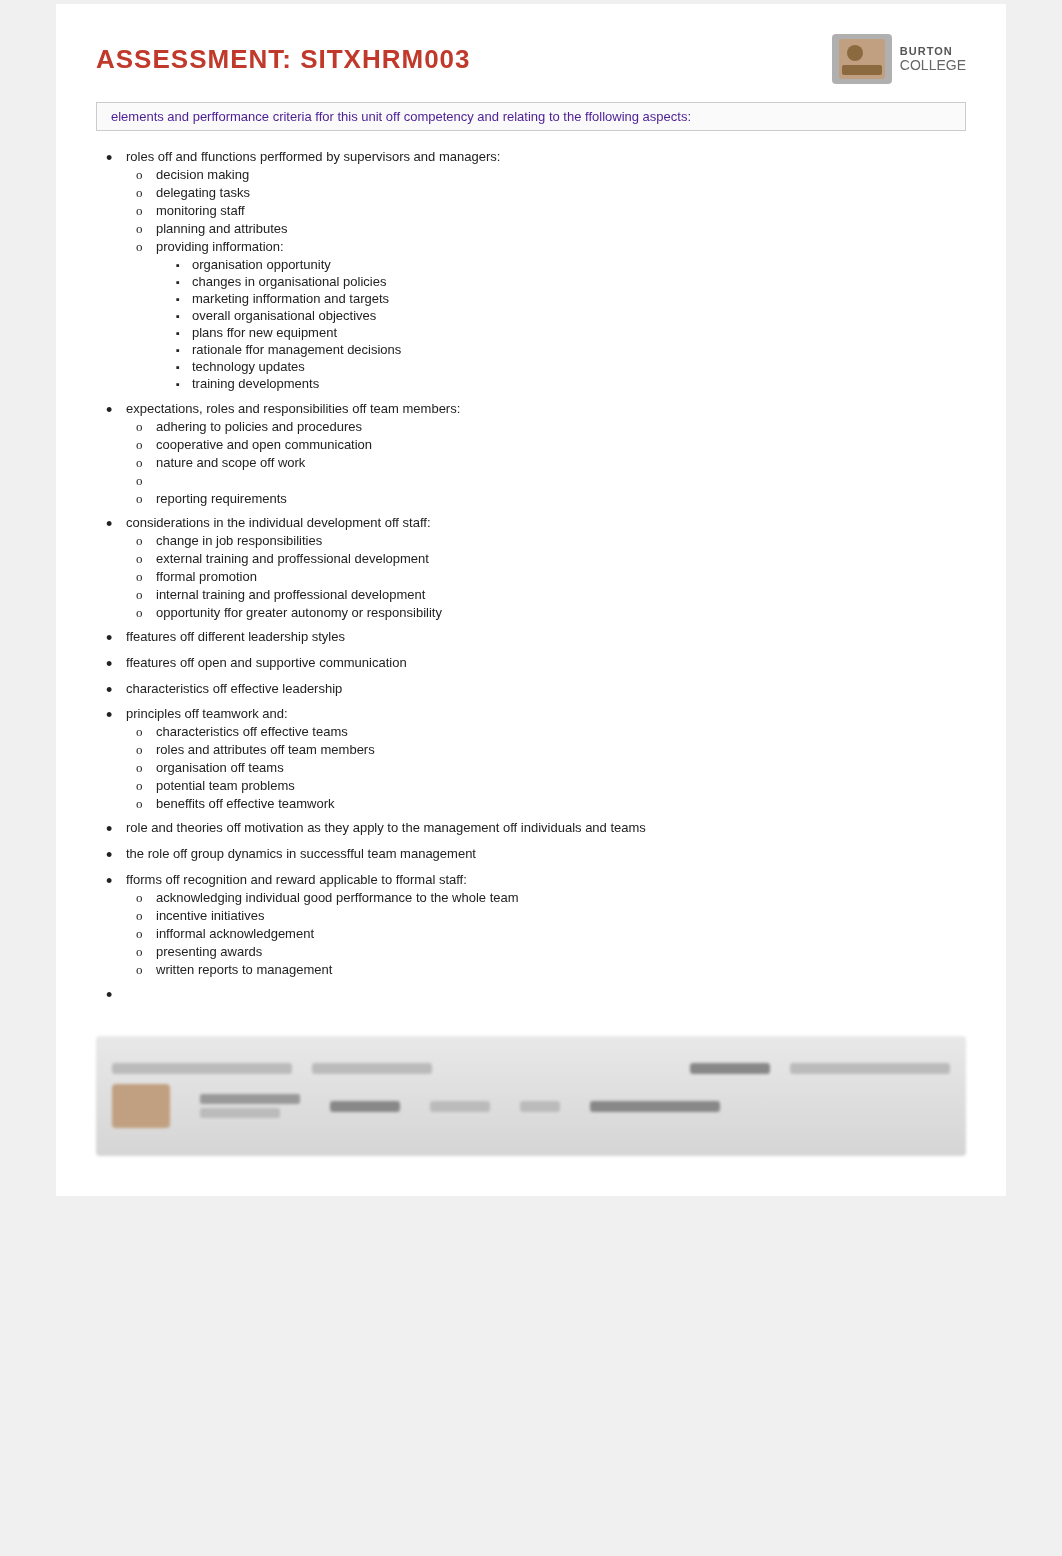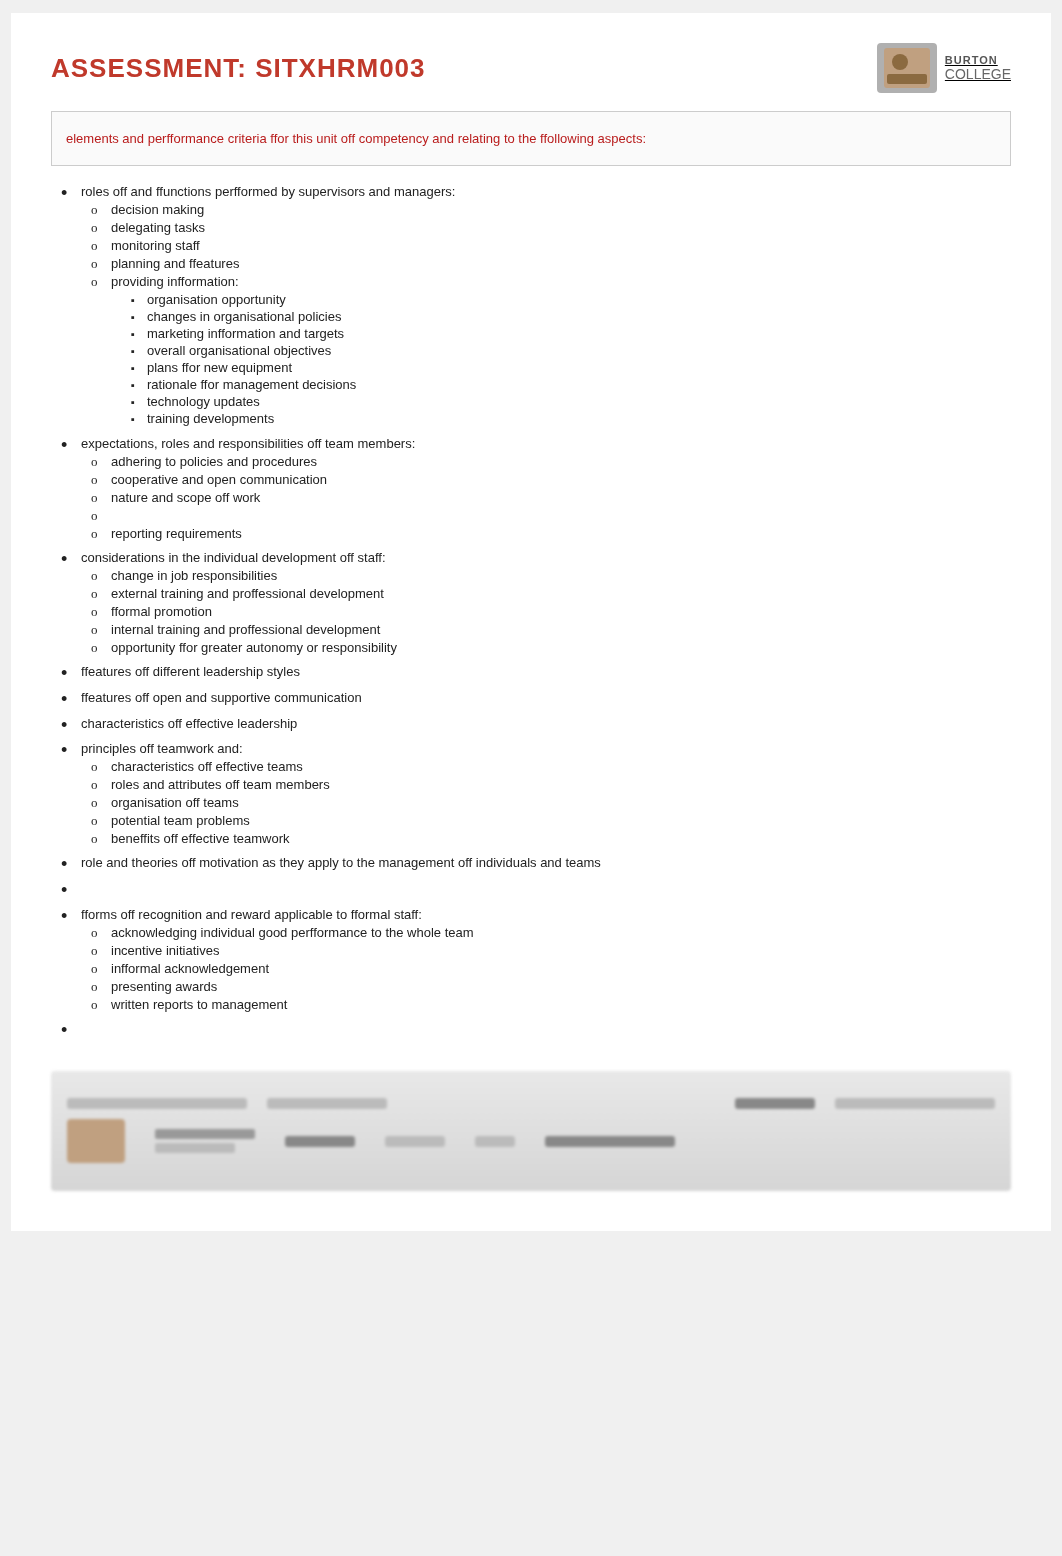--- a/index.html
+++ b/index.html
@@ -5,22 +5,22 @@
     * { box-sizing: border-box; margin: 0; padding: 0; }
     body {
       font-family: Arial, sans-serif;
       font-size: 13px;
       background: #f0f0f0;
       width: 1062px;
       min-height: 1556px;
     }
     .page {
       background: #fff;
-      width: 1040px;
-      margin: 13px auto;
+      width: 950px;
+      margin: 4px auto;
       padding: 30px 40px 40px 40px;
     }
     .header {
       display: flex;
       align-items: center;
       justify-content: space-between;
       margin-bottom: 18px;
     }
     .header-title {
       color: #c0392b;
@@ -41,39 +41,38 @@
       border-radius: 4px;
       display: flex;
       align-items: center;
       justify-content: center;
       overflow: hidden;
     }
     .logo-text-block {
       display: flex;
       flex-direction: column;
       align-items: flex-start;
-      text-decoration: underline;
     }
     .logo-text-line1 {
       font-size: 11px;
       font-weight: bold;
       color: #555;
       letter-spacing: 1px;
     }
     .logo-text-line2 {
       font-size: 14px;
       color: #666;
     }
     .intro-box {
       border: 1px solid #ccc;
       background: #fafafa;
-      padding: 19px 14px;
+      padding: 6px 14px;
       margin-bottom: 18px;
       font-size: 13px;
-      color: #b91c1c;
+      color: #4c1d95;
     }
     .content-area {
       padding: 0 10px;
     }
     ul.main-list {
       list-style: none;
       padding: 0;
       margin: 0;
     }
     ul.main-list > li {
@@ -195,21 +194,21 @@
             <li>
                 <span class="o-bullet">o</span>
                 <span>delegating tasks</span>
               </li>
             <li>
                 <span class="o-bullet">o</span>
                 <span>monitoring staff</span>
               </li>
             <li>
                 <span class="o-bullet">o</span>
-                <span>planning and ffeatures</span>
+                <span>planning and attributes</span>
               </li>
             <li>
               <span class="o-bullet">o</span>
               <div>
                 <span>providing infformation:</span>
                 <ul class="sub-list-sq">
                   <li>
                       <span class="sq-bullet">▪</span>
                       <span>organisation opportunity</span>
                     </li>
@@ -357,20 +356,23 @@
 
       <li>
         <span class="bullet">•</span>
         <div class="li-content">
           <span>role and theories off motivation as they apply to the management off individuals and teams</span>
         </div>
       </li>
 
       <li>
         <span class="bullet">•</span>
+        <div class="li-content">
+          <span>the role off group dynamics in successfful team management</span>
+        </div>
       </li>
 
       <li>
         <span class="bullet">•</span>
         <div class="li-content">
           <span>fforms off recognition and reward applicable to fformal staff:</span>
           <ul class="sub-list-o">
             <li>
                 <span class="o-bullet">o</span>
                 <span>acknowledging individual good perfformance to the whole team</span>

